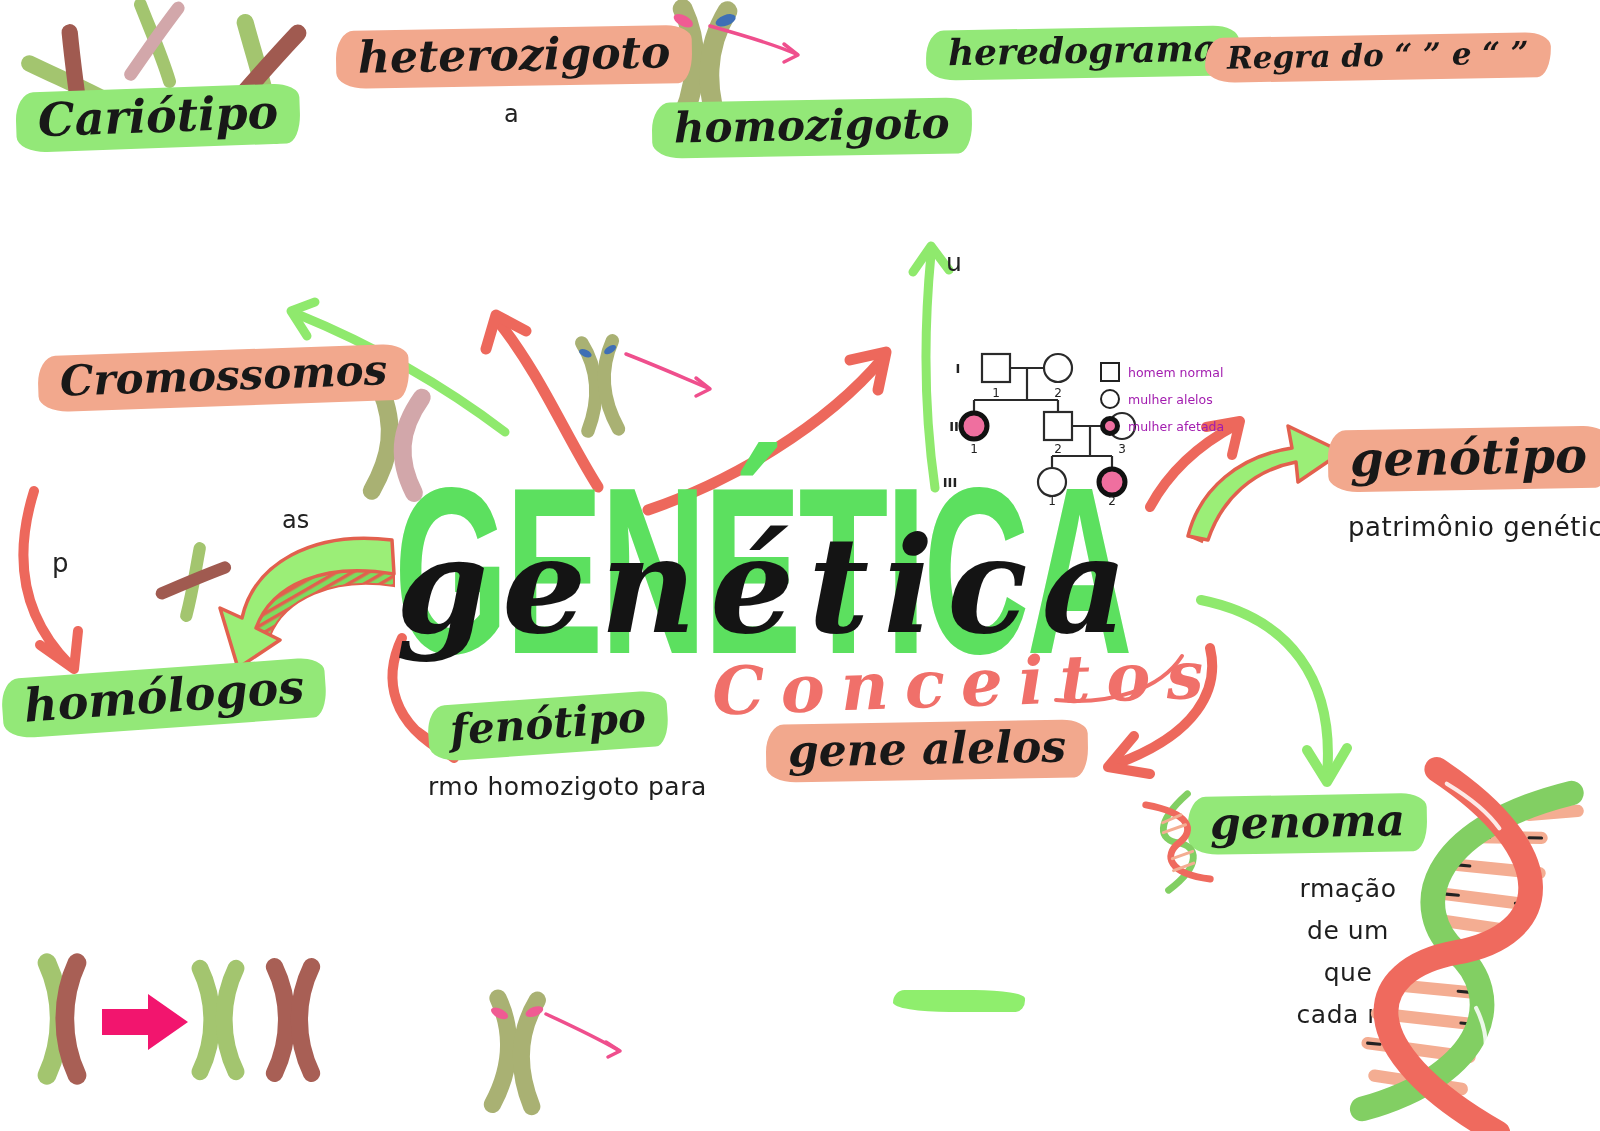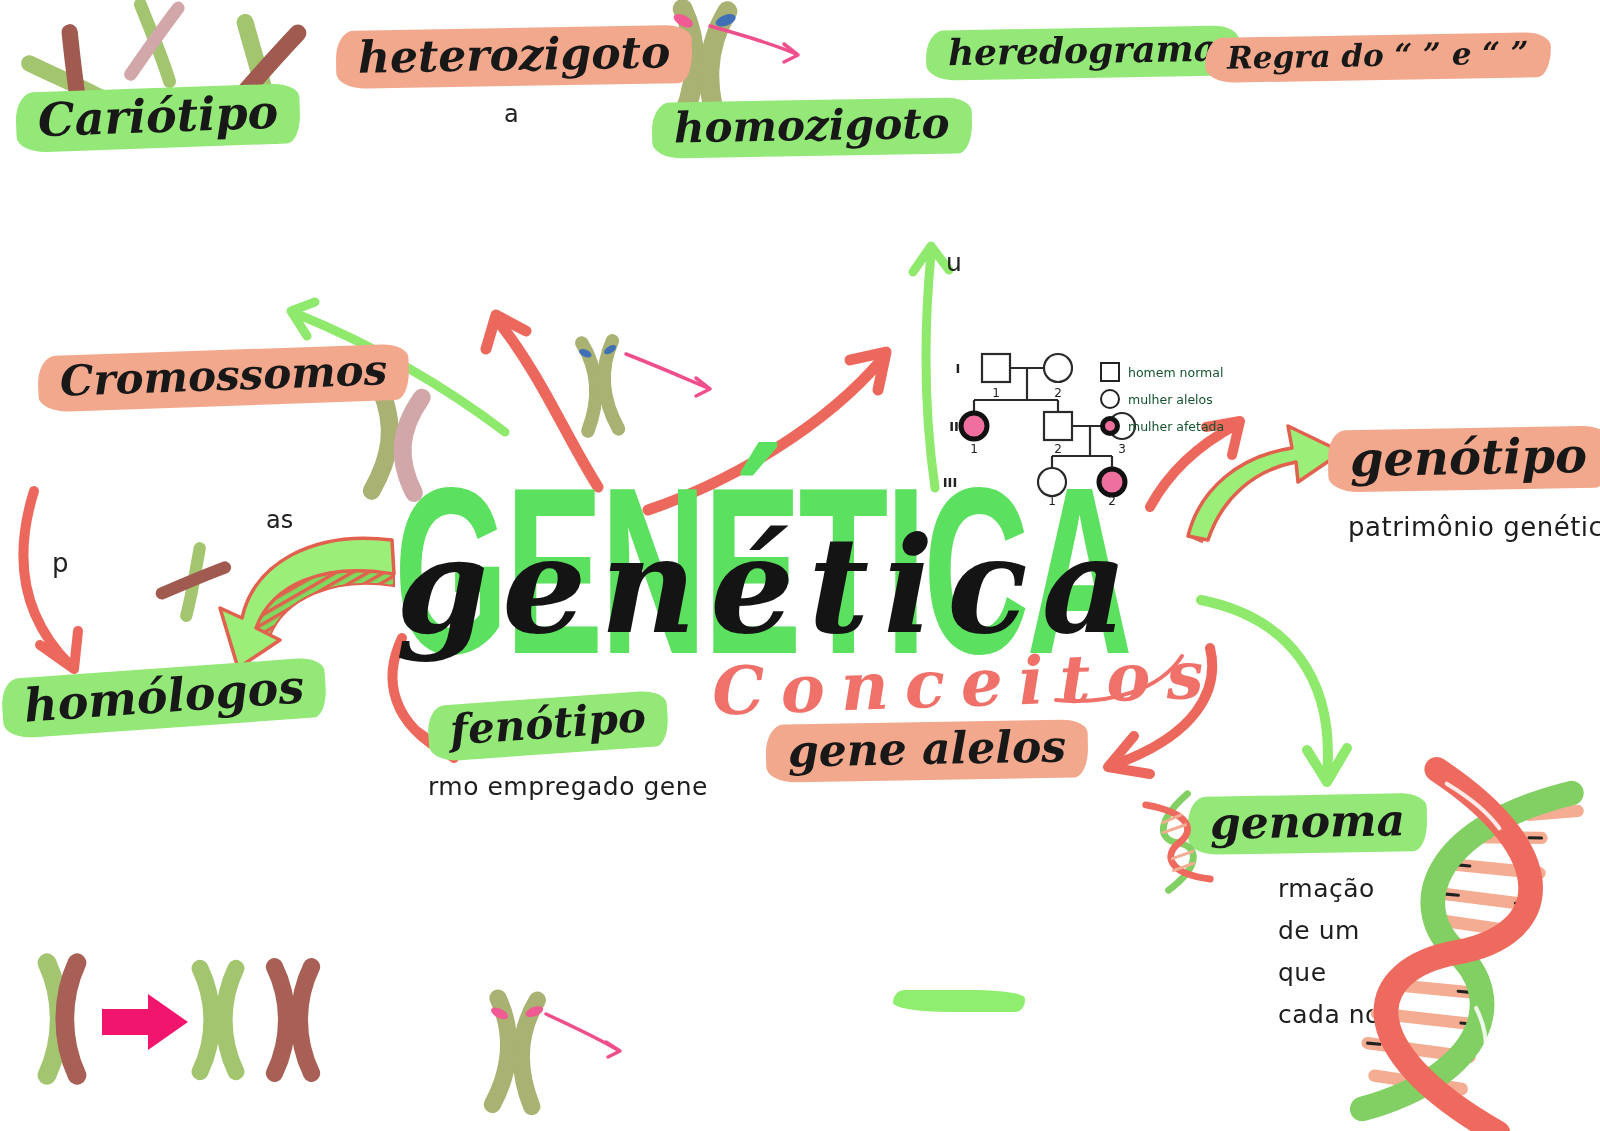--- a/index.html
+++ b/index.html
@@ -25,22 +25,22 @@
       font-style:italic;font-weight:bold;font-size:132px;letter-spacing:14px;color:#141414;
       line-height:1;white-space:nowrap;z-index:4;}
   #subtitle{position:absolute;left:712px;top:644px;font-family:"DejaVu Serif",serif;
       font-style:italic;font-weight:bold;font-size:66px;letter-spacing:16px;color:#f0706a;
       white-space:nowrap;transform:rotate(-2deg);z-index:4;}
   svg{overflow:visible;}
   .legend-row{display:flex;align-items:center;margin-bottom:7px;}
   .legend-sym{width:20px;height:20px;box-sizing:border-box;border:2.5px solid #222;margin-right:8px;flex:0 0 auto;}
   .legend-sym.circle{border-radius:50%;}
   .legend-sym.affected{border-radius:50%;border:5px solid #111;background:#ef6f9f;}
-  .legend-label{font-family:"DejaVu Sans",sans-serif;font-size:12.5px;color:#14532d;}
-  .note-col{position:absolute;text-align:left;line-height:42px;font-size:25px;}
+  .legend-label{font-family:"DejaVu Sans",sans-serif;font-size:12.5px;color:#a21caf;}
+  .note-col{position:absolute;text-align:center;line-height:42px;font-size:25px;}
 </style>
 </head>
 <body>
 
 <div id="canvas">
 
   <svg class="abs" style="left:36px;top:30px;transform:rotate(-35deg);" width="86" height="116" viewBox="0 0 70 100">
     <path d="M 12,8 C 30,40 44,62 58,92" stroke="#a3c56f" stroke-width="14" fill="none" stroke-linecap="round"></path>
     <path d="M 56,6 C 38,38 26,62 12,90" stroke="#a05a50" stroke-width="14" fill="none" stroke-linecap="round"></path>
   </svg>
@@ -192,21 +192,21 @@
   </div>
   <div class="abs hand" style="left:1348px;top:512px;font-size:26px;">patrimônio genético</div>
 
   <div id="title-main">GENÉTICA</div>
   <div id="title-overlay">genética</div>
   <div id="subtitle">Conceitos</div>
   <svg class="abs" style="left:1050px;top:648px;z-index:3;" width="140" height="60" viewBox="0 0 140 60">
     <path d="M 6,52 C 60,57 110,42 132,8" stroke="#f0706a" stroke-width="4" fill="none" stroke-linecap="round"></path>
   </svg>
 
-  <div class="abs tiny" style="left:266px;top:506px;font-size:24px;">as</div>
+  <div class="abs tiny" style="left:282px;top:506px;font-size:24px;">as</div>
   <svg class="abs" style="left:212px;top:522px;z-index:4;" width="190" height="160" viewBox="0 0 190 160">
     <path d="M 44,106 C 58,64 110,40 182,52 L 182,64 C 120,54 72,78 58,114 Z" fill="url(#hatch)" stroke="#e2604e" stroke-width="2"></path>
     <path d="M 180,18 C 100,8 42,42 30,96 L 8,86 L 26,146 L 68,118 L 44,106 C 60,62 112,40 182,52 Z" fill="#9bee77" stroke="#e2604e" stroke-width="3.5" stroke-linejoin="round"></path>
   </svg>
   <svg class="abs" style="left:12px;top:485px;" width="80" height="195" viewBox="0 0 80 195">
     <path d="M 22,6 C 2,70 8,130 58,180" stroke="#ed685c" stroke-width="10" fill="none" stroke-linecap="round"></path>
     <path d="M 28,160 L 62,184 L 66,146" stroke="#ed685c" stroke-width="10" fill="none" stroke-linecap="round" stroke-linejoin="round"></path>
   </svg>
   <div class="abs tiny" style="left:52px;top:548px;font-size:26px;">p</div>
   <svg class="abs" style="left:160px;top:546px;transform:rotate(40deg);" width="66" height="72" viewBox="0 0 70 100">
@@ -217,21 +217,21 @@
     <span class="script" style="font-size:46px;">homólogos</span>
   </div>
 
   <svg class="abs" style="left:378px;top:632px;" width="95" height="135" viewBox="0 0 95 135">
     <path d="M 24,6 C 4,48 14,92 70,122" stroke="#ed685c" stroke-width="10" fill="none" stroke-linecap="round"></path>
     <path d="M 40,100 L 76,126 L 80,88" stroke="#ed685c" stroke-width="10" fill="none" stroke-linecap="round" stroke-linejoin="round"></path>
   </svg>
   <div class="hl hl-green" style="left:428px;top:698px;transform:rotate(-4deg);z-index:5;">
     <span class="script" style="font-size:42px;">fenótipo</span>
   </div>
-  <div class="abs hand" style="left:428px;top:772px;font-size:25px;">rmo empregado gene</div>
+  <div class="abs hand" style="left:428px;top:772px;font-size:25px;">rmo homozigoto para</div>
 
   <div class="hl hl-salmon" style="left:766px;top:722px;transform:rotate(-1deg);z-index:5;">
     <span class="script" style="font-size:44px;">gene alelos</span>
   </div>
   <svg class="abs" style="left:1098px;top:640px;" width="125" height="140" viewBox="0 0 125 140">
     <path d="M 112,8 C 122,50 98,95 18,124" stroke="#ed685c" stroke-width="10" fill="none" stroke-linecap="round"></path>
     <path d="M 52,134 L 10,127 L 36,96" stroke="#ed685c" stroke-width="10" fill="none" stroke-linecap="round" stroke-linejoin="round"></path>
   </svg>
 
   <svg class="abs" style="left:1195px;top:590px;" width="150" height="200" viewBox="0 0 150 200">

